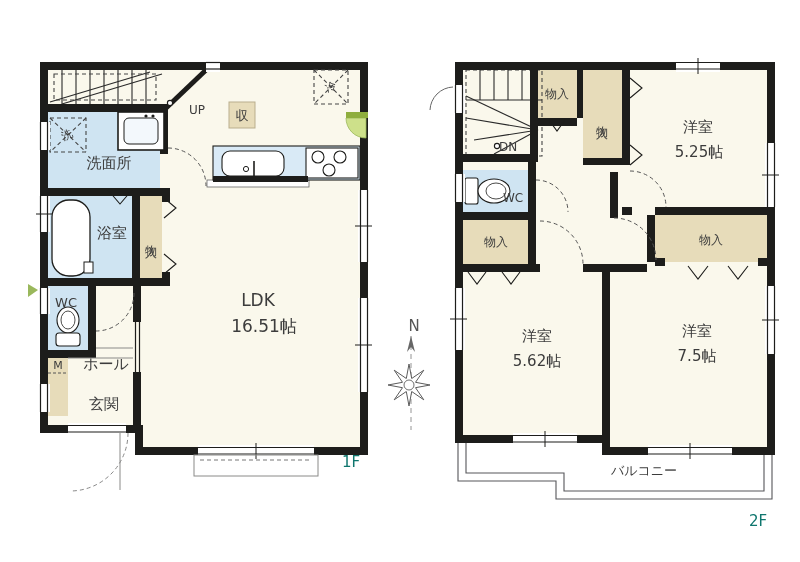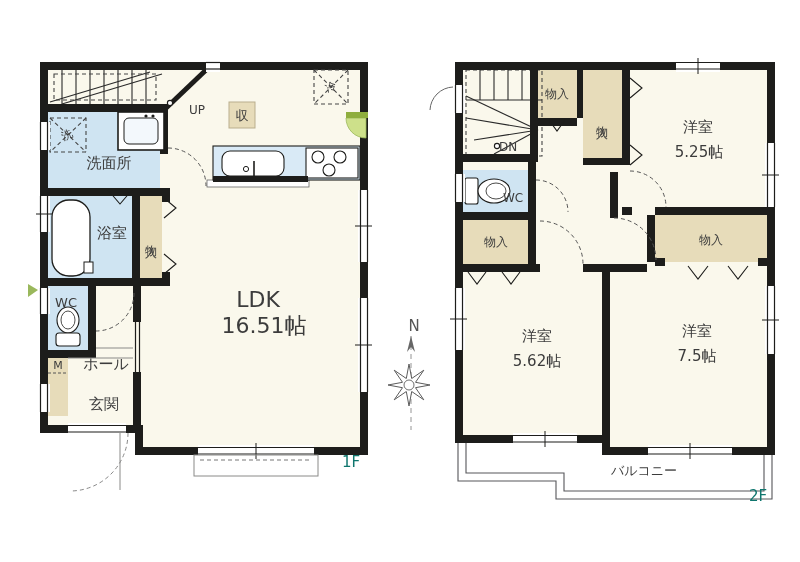--- a/index.html
+++ b/index.html
@@ -2,21 +2,21 @@
 <html><head>
 <meta charset="utf-8">
 <style>
   html,body{margin:0;padding:0;background:#ffffff;}
   .plan{position:relative;width:800px;height:562px;overflow:hidden;
         font-family:"DejaVu Sans","Liberation Sans",sans-serif;background:#fff;}
   .plan svg{position:absolute;left:0;top:0;}
   .lbl{position:absolute;transform:translate(-50%,-50%);color:#3c3c3c;
        white-space:nowrap;line-height:1;}
   .s11{font-size:11px}.s12{font-size:12px}.s13{font-size:13px}
-  .s14{font-size:15px}.s16{font-size:22px}.s15{font-size:15px}
+  .s14{font-size:15px}.s16{font-size:17px}.s15{font-size:15px}
   .gray{color:#0f766e}
   .vert{writing-mode:vertical-rl;text-orientation:upright;letter-spacing:1px;}
   .rot25{transform:translate(-50%,-50%) rotate(-25deg);}
 </style>
 </head>
 <body>
 
 <div class="plan">
 
 <svg width="800" height="562" viewBox="0 0 800 562">
@@ -339,16 +339,16 @@
   <div class="lbl s14" style="left:698px;top:127px">洋室</div>
   <div class="lbl s14" style="left:699px;top:152px">5.25帖</div>
   <div class="lbl s12" style="left:513px;top:198px">WC</div>
   <div class="lbl s12" style="left:496px;top:242px">物入</div>
   <div class="lbl s12" style="left:711px;top:240px">物入</div>
   <div class="lbl s14" style="left:537px;top:336px">洋室</div>
   <div class="lbl s14" style="left:537px;top:361px">5.62帖</div>
   <div class="lbl s14" style="left:697px;top:331px">洋室</div>
   <div class="lbl s14" style="left:697px;top:356px">7.5帖</div>
   <div class="lbl s13" style="left:644px;top:470px">バルコニー</div>
-  <div class="lbl s15 gray" style="left:758px;top:496px">2F</div>
+  <div class="lbl s15 gray" style="left:758px;top:521px">2F</div>
 
   <div class="lbl s15" style="left:414px;top:326px;color:#555">N</div>
 </div>
 
 </body></html>

